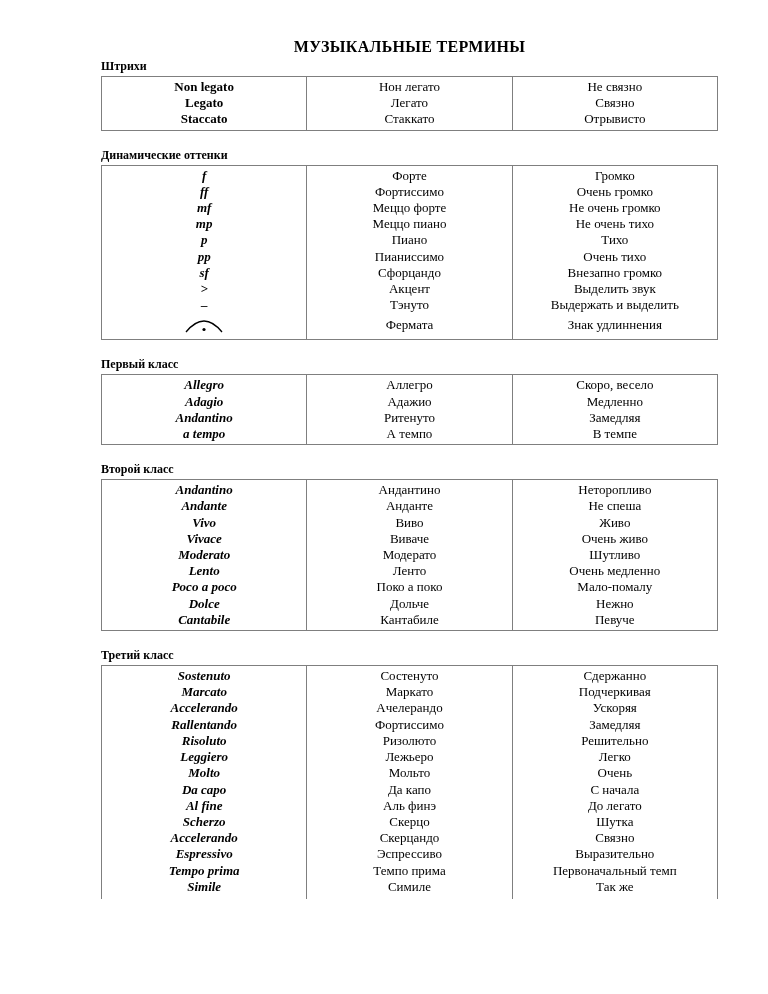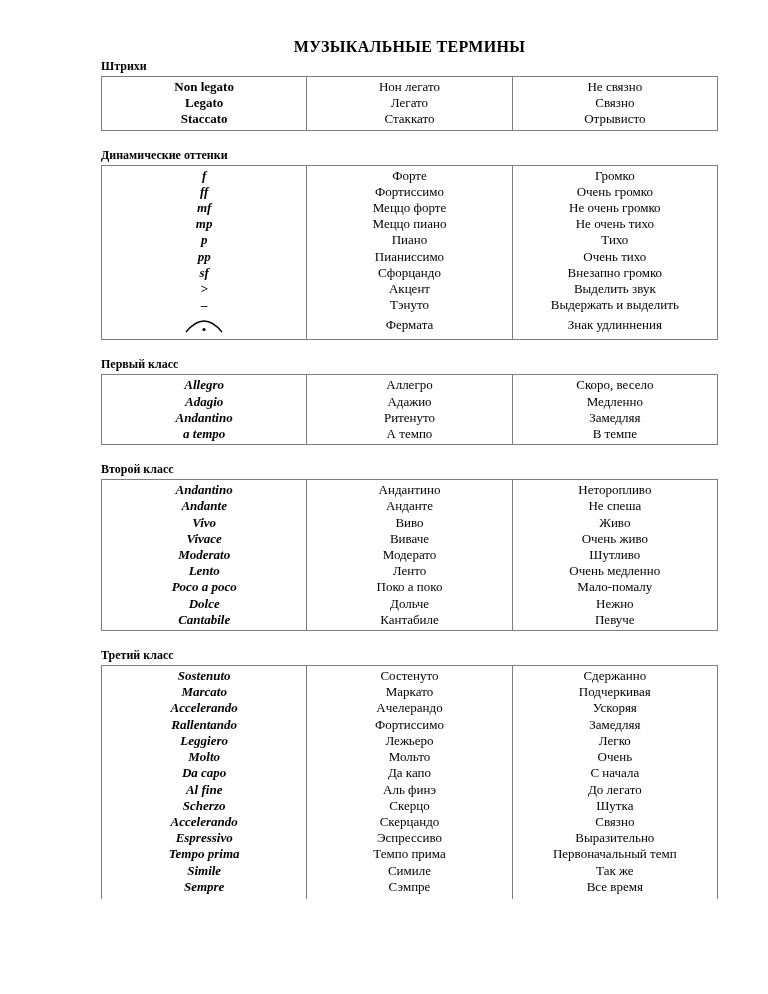--- a/index.html
+++ b/index.html
@@ -263,20 +263,25 @@
                 <td>Accelerando</td>
                 <td>Ачелерандо</td>
                 <td>Ускоряя</td>
               </tr>
               <tr>
                 <td>Rallentando</td>
                 <td>Фортиссимо</td>
                 <td>Замедляя</td>
               </tr>
               <tr>
+                <td>Risoluto</td>
+                <td>Ризолюто</td>
+                <td>Решительно</td>
+              </tr>
+              <tr>
                 <td>Leggiero</td>
                 <td>Лежьеро</td>
                 <td>Легко</td>
               </tr>
               <tr>
                 <td>Molto</td>
                 <td>Мольто</td>
                 <td>Очень</td>
               </tr>
               <tr>

